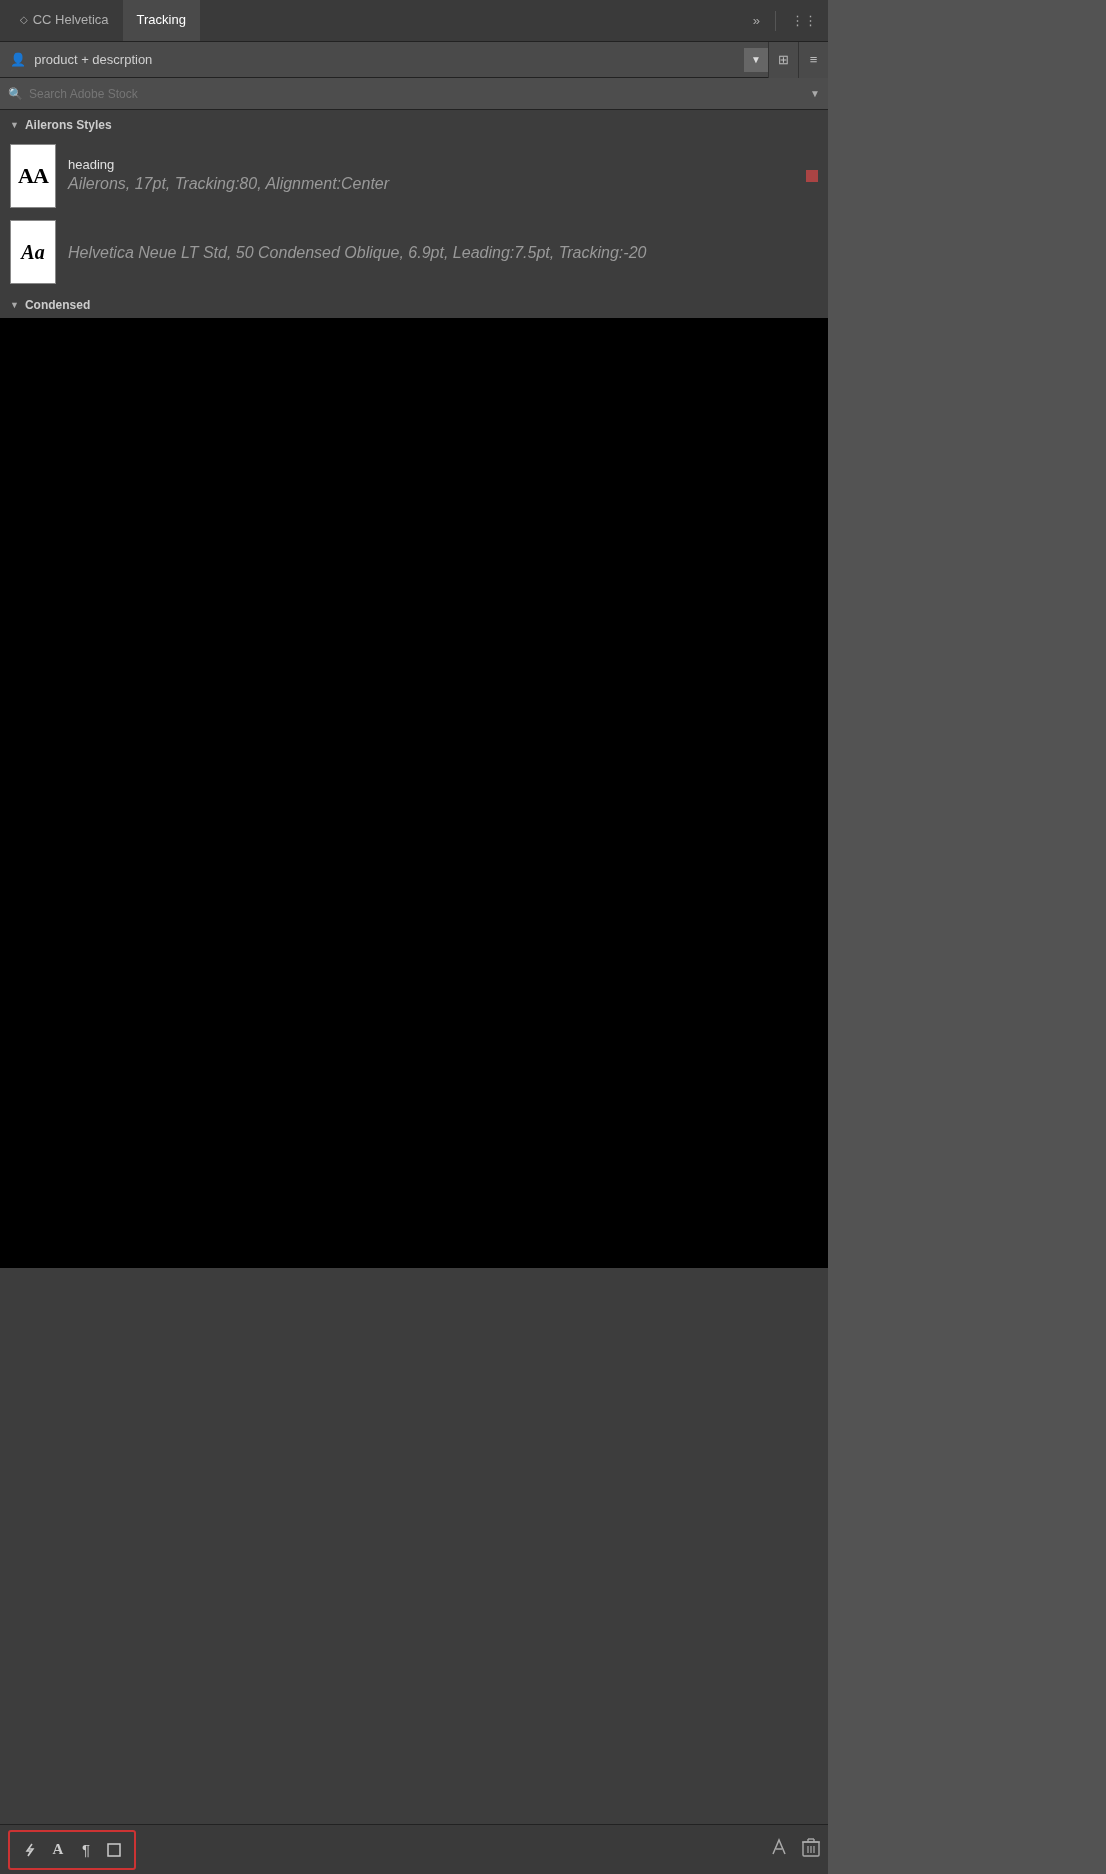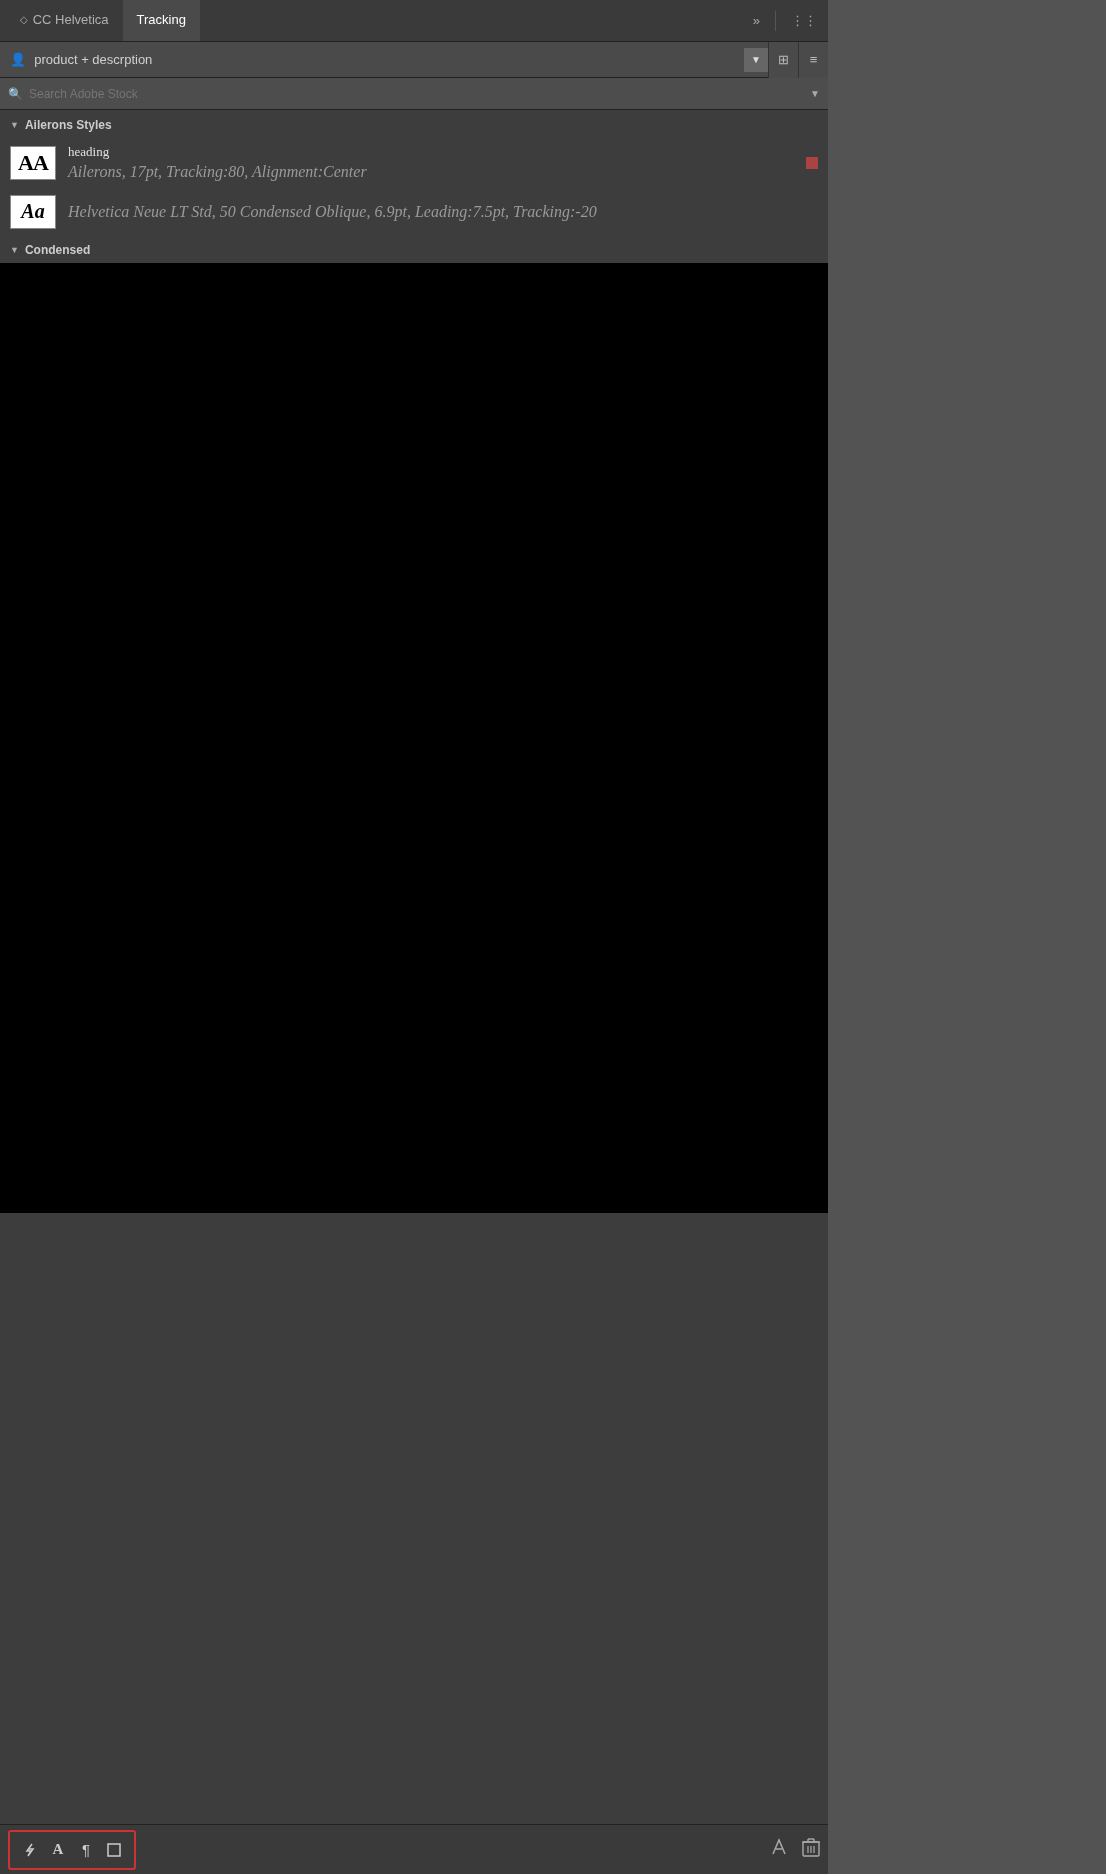--- a/index.html
+++ b/index.html
@@ -197,21 +197,21 @@
       display: flex;
       align-items: center;
       padding: 6px 10px;
       background: #3d3d3d;
       cursor: pointer;
       position: relative;
     }
 
     .style-thumbnail {
       width: 46px;
-      height: 34px;
+      height: 64px;
       background: #ffffff;
       border: 1px solid #888;
       display: flex;
       align-items: center;
       justify-content: center;
       flex-shrink: 0;
       margin-right: 12px;
       font-family: serif;
       font-size: 22px;
       font-weight: bold;
@@ -220,21 +220,20 @@
 
     .style-thumbnail-aa {
       font-size: 20px;
       font-style: italic;
     }
 
     .style-info {
       display: flex;
       flex-direction: column;
       flex: 1;
-      font-family: Liberation Serif, serif;
     }
 
     .style-name {
       font-size: 13px;
       color: #e0e0e0;
       font-weight: normal;
     }
 
     .style-desc {
       font-size: 16px;

